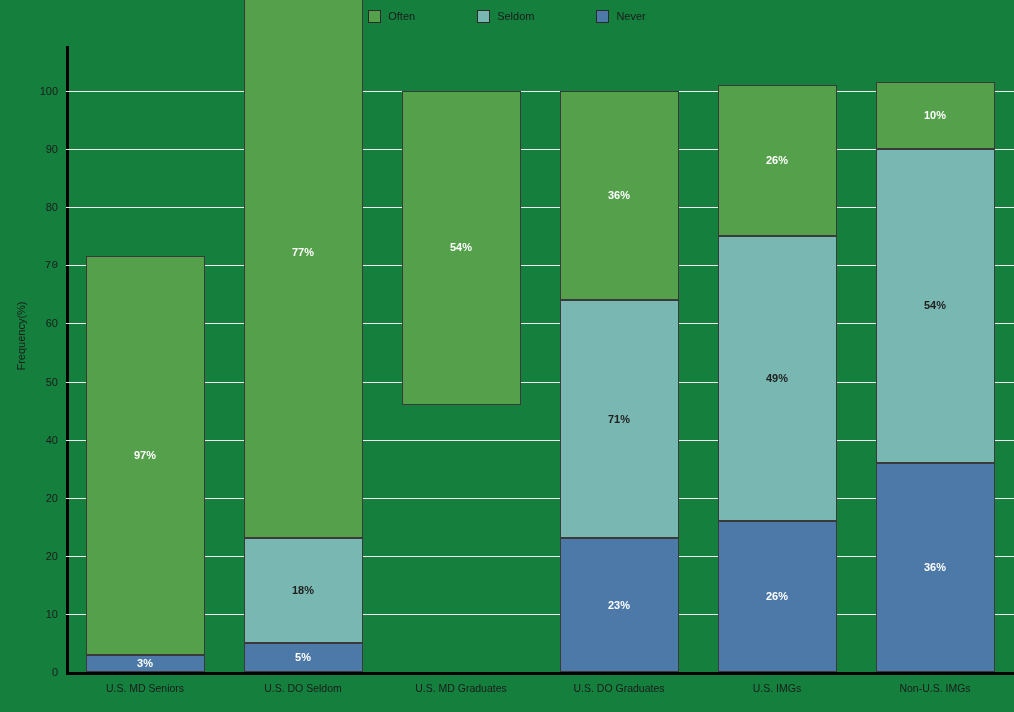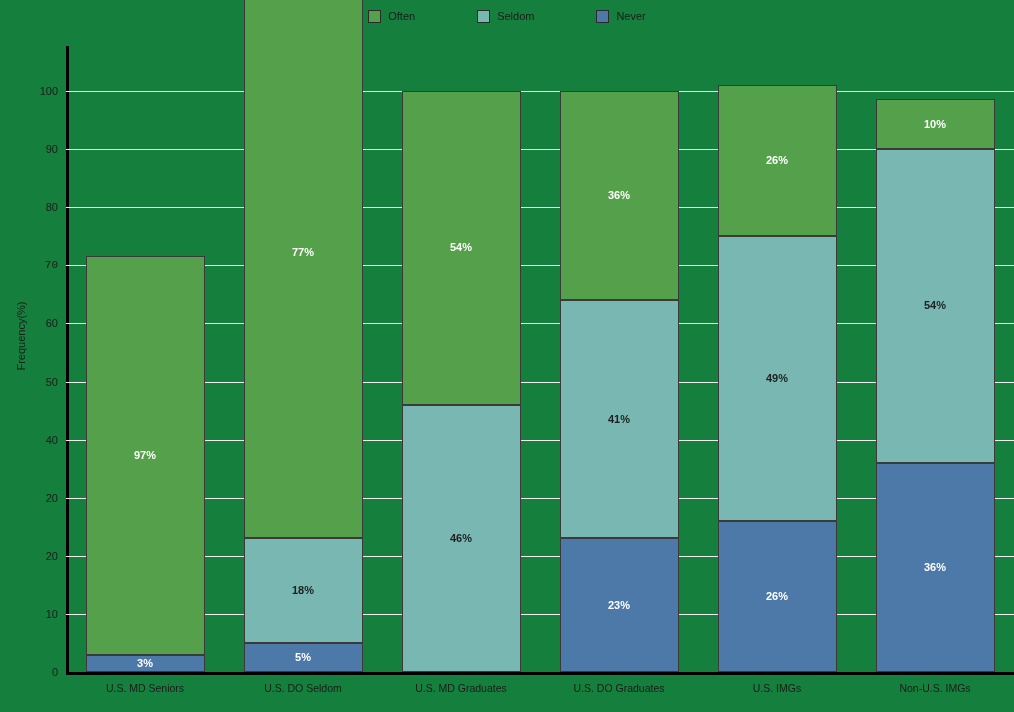--- a/index.html
+++ b/index.html
@@ -183,33 +183,30 @@
           <span class="seg-label">5%</span>
         </div>
         <div class="seg seldom" style="height: 104.58px; bottom: 29.05px;">
           <span class="seg-label">18%</span>
         </div>
         <div class="seg often" style="height: 571px; bottom: 133.63px;">
           <span class="seg-label">77%</span>
         </div>
       </div>
       <div class="bar-group" style="left: 335.5px; width: 119px; height: 626px;">
-        <div class="seg seldom" style="height: 267.26px; bottom: 0px;">
-          <span class="seg-label">46%</span>
-        </div>
         <div class="seg often" style="height: 313.74px; bottom: 267.26px;">
           <span class="seg-label">54%</span>
         </div>
       </div>
       <div class="bar-group" style="left: 493.5px; width: 119px; height: 626px;">
         <div class="seg never" style="height: 133.63px; bottom: 0px;">
           <span class="seg-label">23%</span>
         </div>
         <div class="seg seldom" style="height: 238.21px; bottom: 133.63px;">
-          <span class="seg-label">41%</span>
+          <span class="seg-label">71%</span>
         </div>
         <div class="seg often" style="height: 209.16px; bottom: 371.84px;">
           <span class="seg-label">36%</span>
         </div>
       </div>
       <div class="bar-group" style="left: 651.5px; width: 119px; height: 626px;">
         <div class="seg never" style="height: 151.06px; bottom: 0px;">
           <span class="seg-label">26%</span>
         </div>
         <div class="seg seldom" style="height: 284.69px; bottom: 151.06px;">
@@ -219,21 +216,21 @@
           <span class="seg-label">26%</span>
         </div>
       </div>
       <div class="bar-group" style="left: 809.5px; width: 119px; height: 626px;">
         <div class="seg never" style="height: 209.16px; bottom: 0px;">
           <span class="seg-label">36%</span>
         </div>
         <div class="seg seldom" style="height: 313.74px; bottom: 209.16px;">
           <span class="seg-label">54%</span>
         </div>
-        <div class="seg often" style="height: 50px; bottom: 522.9px;">
+        <div class="seg often" style="height: 67px; bottom: 522.9px;">
           <span class="seg-label">10%</span>
         </div>
       </div>
     </div>
 
 <div class="ytick" style="top: 672px; left: 18px;">0</div>
     <div class="ytick" style="top: 613.9px; left: 18px;">10</div>
     <div class="ytick" style="top: 555.8px; left: 18px;">20</div>
     <div class="ytick" style="top: 497.7px; left: 18px;">20</div>
     <div class="ytick" style="top: 439.6px; left: 18px;">40</div>

